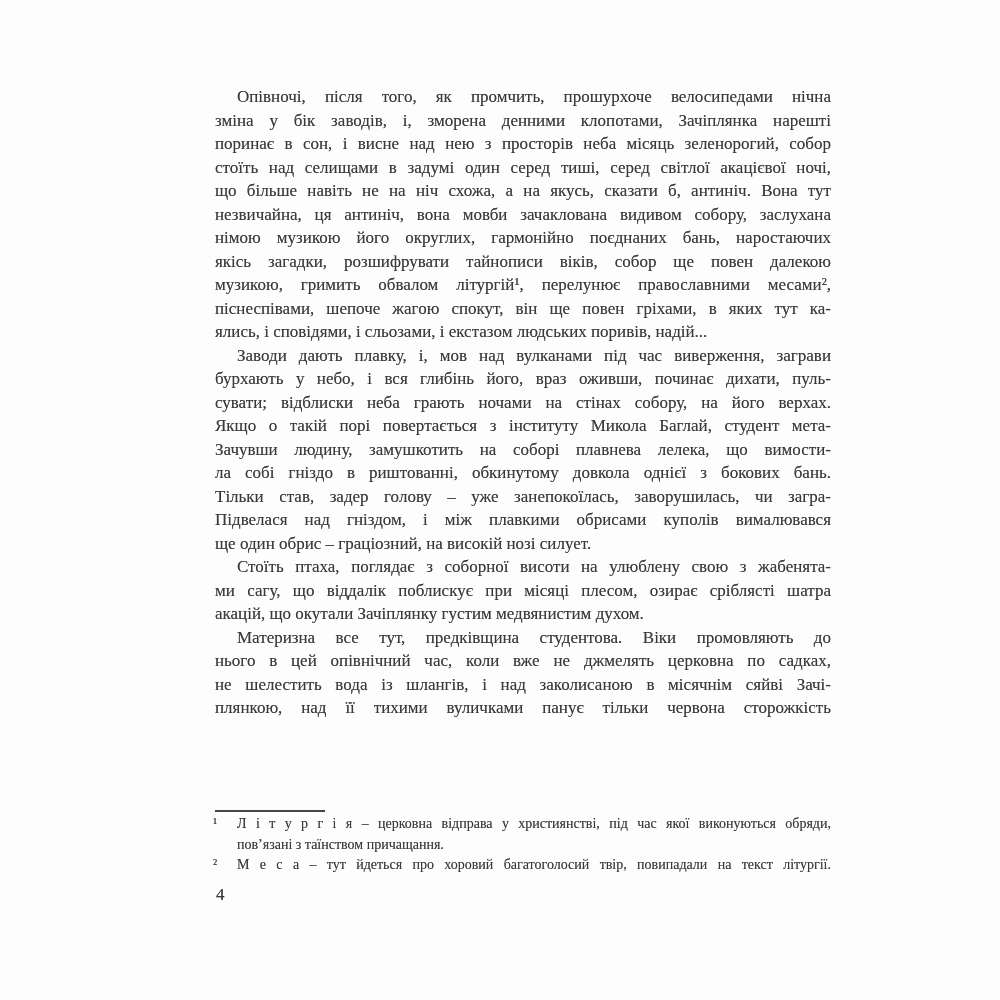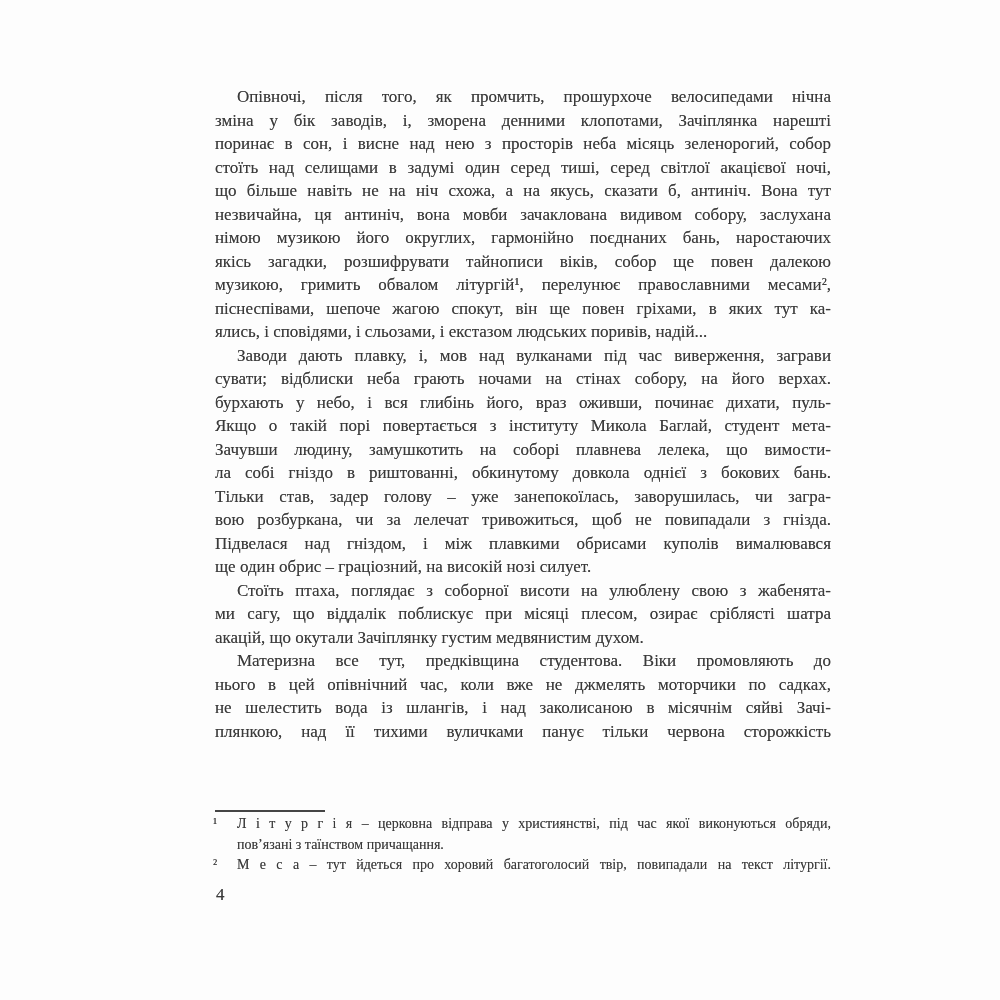--- a/index.html
+++ b/index.html
@@ -98,34 +98,33 @@
       <div class="ln">поринає в сон, і висне над нею з просторів неба місяць зеленорогий, собор</div>
       <div class="ln">стоїть над селищами в задумі один серед тиші, серед світлої акацієвої ночі,</div>
       <div class="ln">що більше навіть не на ніч схожа, а на якусь, сказати б, антиніч. Вона тут</div>
       <div class="ln">незвичайна, ця антиніч, вона мовби зачаклована видивом собору, заслухана</div>
       <div class="ln">німою музикою його округлих, гармонійно поєднаних бань, наростаючих</div>
       <div class="ln">якісь загадки, розшифрувати тайнописи віків, собор ще повен далекою</div>
       <div class="ln">музикою, гримить обвалом літургій¹, перелунює православними месами²,</div>
       <div class="ln">піснеспівами, шепоче жагою спокут, він ще повен гріхами, в яких тут ка-</div>
       <div class="ln end">ялись, і сповідями, і сльозами, і екстазом людських поривів, надій...</div>
       <div class="ln indent">Заводи дають плавку, і, мов над вулканами під час виверження, заграви</div>
+      <div class="ln">бурхають у небо, і вся глибінь його, враз оживши, починає дихати, пуль-</div>
       <div class="ln">сувати; відблиски неба грають ночами на стінах собору, на його верхах.</div>
-      <div class="ln">бурхають у небо, і вся глибінь його, враз оживши, починає дихати, пуль-</div>
       <div class="ln">Якщо о такій порі повертається з інституту Микола Баглай, студент мета-</div>
       <div class="ln">Зачувши людину, замушкотить на соборі плавнева лелека, що вимости-</div>
       <div class="ln">ла собі гніздо в риштованні, обкинутому довкола однієї з бокових бань.</div>
       <div class="ln">Тільки став, задер голову – уже занепокоїлась, заворушилась, чи загра-</div>
-      <div class="ln">вою розбуркана, чи за лелечат тривожиться, щоб не повипадали з гнізда.</div>
       <div class="ln">Підвелася над гніздом, і між плавкими обрисами куполів вималювався</div>
       <div class="ln end">ще один обрис – граціозний, на високій нозі силует.</div>
       <div class="ln indent">Стоїть птаха, поглядає з соборної висоти на улюблену свою з жабенята-</div>
       <div class="ln">ми сагу, що віддалік поблискує при місяці плесом, озирає сріблясті шатра</div>
       <div class="ln end">акацій, що окутали Зачіплянку густим медвянистим духом.</div>
       <div class="ln indent">Материзна все тут, предківщина студентова. Віки промовляють до</div>
-      <div class="ln">нього в цей опівнічний час, коли вже не джмелять моторчики по садках,</div>
+      <div class="ln">нього в цей опівнічний час, коли вже не джмелять церковна по садках,</div>
       <div class="ln">не шелестить вода із шлангів, і над заколисаною в місячнім сяйві Зачі-</div>
       <div class="ln">плянкою, над її тихими вуличками панує тільки червона сторожкість</div>
     </main>
 
   <div class="fn-rule"></div>
 
   <section class="footnotes" id="footnotes-block">
       <div class="fn-item">
         <span class="fn-marker">¹</span>
         <div class="fn-ln">Л і т у р г і я – церковна відправа у християнстві, під час якої виконуються обряди,</div>

